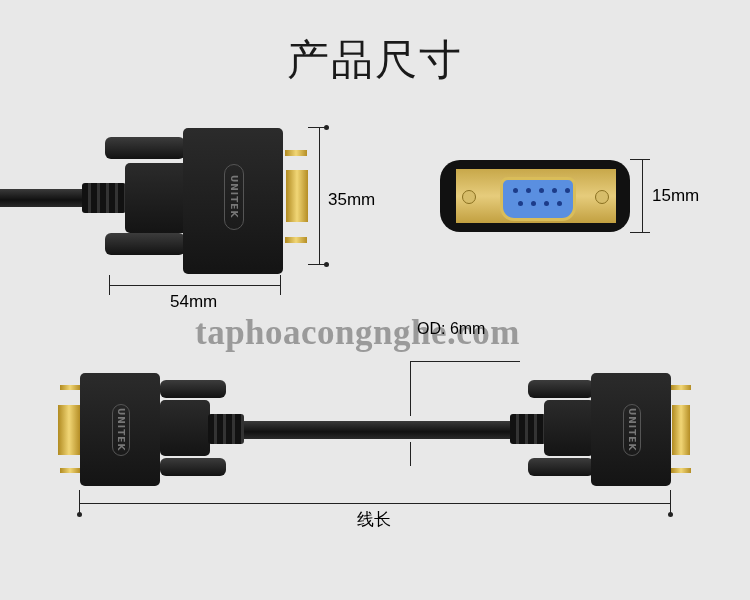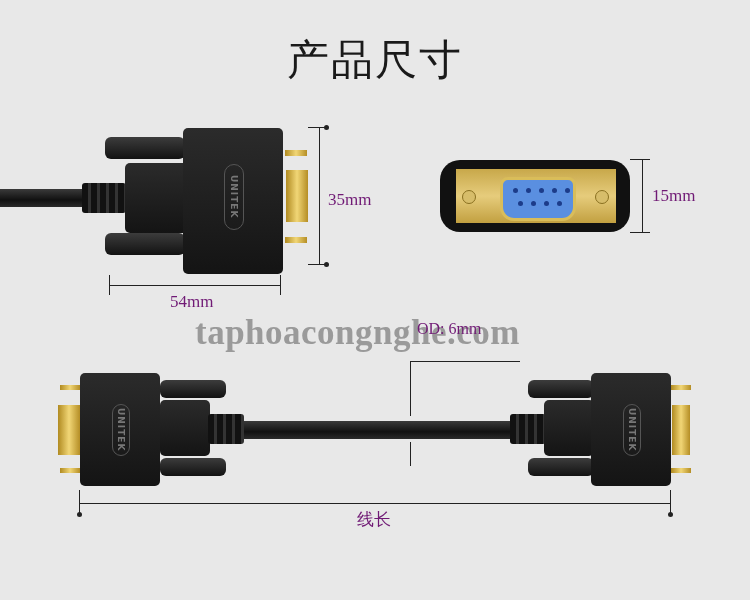--- a/index.html
+++ b/index.html
@@ -1,19 +1,19 @@
 <!DOCTYPE html>
 <html><head>
 <meta charset="utf-8">
 <style>
   html,body{margin:0;padding:0;}
   body{width:750px;height:600px;background:#e8e8e8;position:relative;overflow:hidden;font-family:"DejaVu Sans",sans-serif;}
   .abs{position:absolute;}
   .title{left:0;width:750px;top:32px;text-align:center;font-size:42px;color:#1a1a1a;letter-spacing:2px;}
-  .lbl{font-size:17px;color:#701a75;font-family:Liberation Serif, serif;}
+  .lbl{font-size:17px;color:#000000;font-family:Liberation Sans, sans-serif;}
   .hline{height:1px;background:#222;}
   .vline{width:1px;background:#222;}
   .dot{width:5px;height:5px;border-radius:50%;background:#222;}
   .wm{left:195px;top:313px;font-family:"Liberation Serif",serif;font-weight:bold;font-size:35px;color:#9a9a9a;letter-spacing:0.5px;}
   .body-dark{background:linear-gradient(#2b2b2b,#141414);border-radius:5px;}
   .gold{background:linear-gradient(90deg,#b08a20,#f1d676,#b58e25);}
   .cable{background:linear-gradient(#3a3a3a,#111 60%,#2a2a2a);}
   .logo{border:1.5px solid #555;border-radius:10px;color:#777;font-size:9px;font-weight:bold;display:flex;align-items:center;justify-content:center;writing-mode:vertical-rl;letter-spacing:1px;}
   .screw{background:linear-gradient(#3c3c3c,#121212);border-radius:6px;}
   .pin{width:5px;height:5px;border-radius:50%;background:#1c3c8a;}

